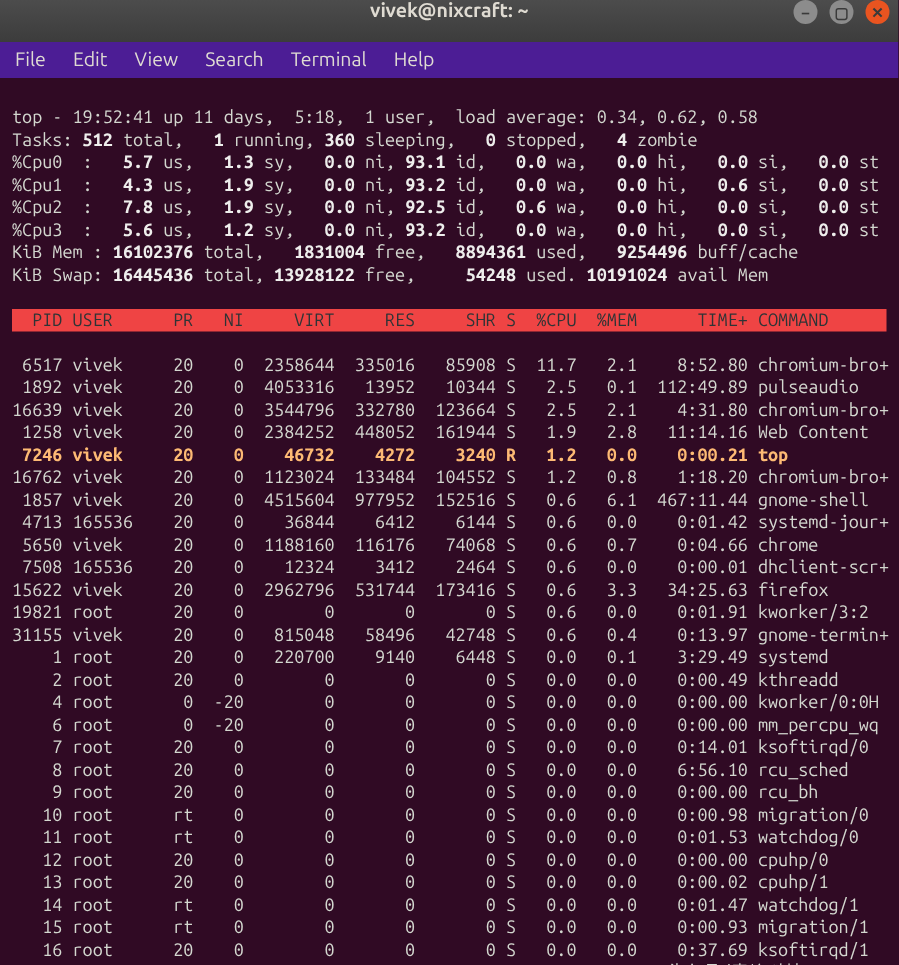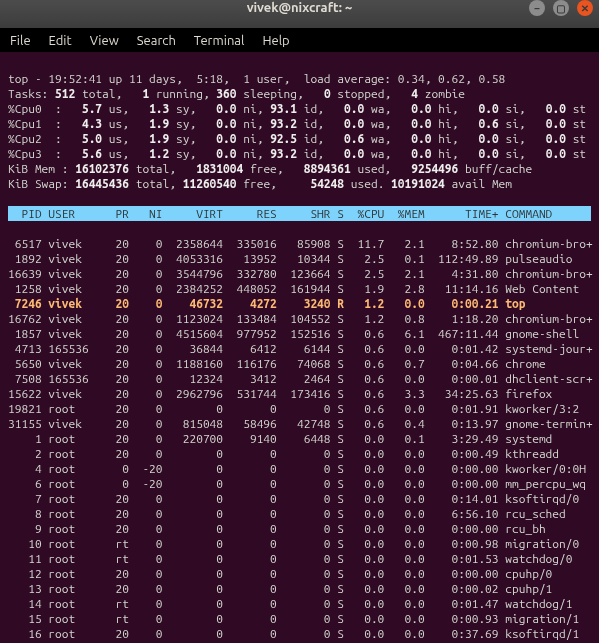--- a/index.html
+++ b/index.html
@@ -32,40 +32,40 @@
   width: 16px; height: 16px;
   border-radius: 50%;
   display: flex; align-items: center; justify-content: center;
   font-size: 10px;
   color: #3a3a3a;
 }
 .wmin { background: #8c8c8c; }
 .wmax { background: #8c8c8c; }
 .wclose { background: #e95420; }
 .menubar {
-  background: #000000;
+  background: #4c1d95;
   height: 24px;
   display: flex;
   align-items: center;
   gap: 18px;
   padding: 0 10px;
   font-family: Ubuntu, sans-serif;
   font-size: 13px;
   color: #dfdbd2;
 }
 .menubar span { cursor: default; }
 .term {
   padding: 4px 8px 8px 8px;
   line-height: 15px;
   white-space: pre;
 }
 .bold { font-weight: bold; color: #eeeeec; }
 .summary { color: #d3d7cf; }
 .header-row {
-  background: #7dd3fc;
+  background: #ef4444;
   color: #2e3436;
   font-weight: normal;
   display: block;
   padding: 0 0;
 }
 .proc-row { color: #d3d7cf; display: block; }
 .proc-row.hl { font-weight: bold; color: #fdba74; }
 </style>
 </head>
 <body>
@@ -86,20 +86,20 @@
   <span>Search</span>
   <span>Terminal</span>
   <span>Help</span>
 </div>
 
 <div class="term">
 <div class="summary" id="summary">top - 19:52:41 up 11 days,  5:18,  1 user,  load average: 0.34, 0.62, 0.58
 Tasks: <span class="bold">512</span> total,   <span class="bold">1</span> running, <span class="bold">360</span> sleeping,   <span class="bold">0</span> stopped,   <span class="bold">4</span> zombie
 %Cpu0  :  <span class="bold"> 5.7</span> us,  <span class="bold"> 1.3</span> sy,  <span class="bold"> 0.0</span> ni, <span class="bold">93.1</span> id,  <span class="bold"> 0.0</span> wa,  <span class="bold"> 0.0</span> hi,  <span class="bold"> 0.0</span> si,  <span class="bold"> 0.0</span> st
 %Cpu1  :  <span class="bold"> 4.3</span> us,  <span class="bold"> 1.9</span> sy,  <span class="bold"> 0.0</span> ni, <span class="bold">93.2</span> id,  <span class="bold"> 0.0</span> wa,  <span class="bold"> 0.0</span> hi,  <span class="bold"> 0.6</span> si,  <span class="bold"> 0.0</span> st
-%Cpu2  :  <span class="bold"> 5.0</span> us,  <span class="bold"> 1.9</span> sy,  <span class="bold"> 0.0</span> ni, <span class="bold">92.5</span> id,  <span class="bold"> 0.6</span> wa,  <span class="bold"> 0.0</span> hi,  <span class="bold"> 0.0</span> si,  <span class="bold"> 0.0</span> st
+%Cpu2  :  <span class="bold"> 7.8</span> us,  <span class="bold"> 1.9</span> sy,  <span class="bold"> 0.0</span> ni, <span class="bold">92.5</span> id,  <span class="bold"> 0.6</span> wa,  <span class="bold"> 0.0</span> hi,  <span class="bold"> 0.0</span> si,  <span class="bold"> 0.0</span> st
 %Cpu3  :  <span class="bold"> 5.6</span> us,  <span class="bold"> 1.2</span> sy,  <span class="bold"> 0.0</span> ni, <span class="bold">93.2</span> id,  <span class="bold"> 0.0</span> wa,  <span class="bold"> 0.0</span> hi,  <span class="bold"> 0.0</span> si,  <span class="bold"> 0.0</span> st
 KiB Mem : <span class="bold">16102376</span> total,  <span class="bold"> 1831004</span> free,  <span class="bold"> 8894361</span> used,  <span class="bold"> 9254496</span> buff/cache
-KiB Swap: <span class="bold">16445436</span> total, <span class="bold">11260540</span> free,    <span class="bold"> 54248</span> used. <span class="bold">10191024</span> avail Mem 
+KiB Swap: <span class="bold">16445436</span> total, <span class="bold">13928122</span> free,    <span class="bold"> 54248</span> used. <span class="bold">10191024</span> avail Mem 
 </div>
 <span class="header-row" id="headers">  PID USER      PR   NI     VIRT     RES     SHR S  %CPU  %MEM      TIME+ COMMAND        </span>
 <div id="procs"><span class="proc-row"> 6517 vivek     20    0  2358644  335016   85908 S  11.7   2.1    8:52.80 chromium-bro+</span><span class="proc-row"> 1892 vivek     20    0  4053316   13952   10344 S   2.5   0.1  112:49.89 pulseaudio</span><span class="proc-row">16639 vivek     20    0  3544796  332780  123664 S   2.5   2.1    4:31.80 chromium-bro+</span><span class="proc-row"> 1258 vivek     20    0  2384252  448052  161944 S   1.9   2.8   11:14.16 Web Content</span><span class="proc-row hl"> 7246 vivek     20    0    46732    4272    3240 R   1.2   0.0    0:00.21 top</span><span class="proc-row">16762 vivek     20    0  1123024  133484  104552 S   1.2   0.8    1:18.20 chromium-bro+</span><span class="proc-row"> 1857 vivek     20    0  4515604  977952  152516 S   0.6   6.1  467:11.44 gnome-shell</span><span class="proc-row"> 4713 165536    20    0    36844    6412    6144 S   0.6   0.0    0:01.42 systemd-jour+</span><span class="proc-row"> 5650 vivek     20    0  1188160  116176   74068 S   0.6   0.7    0:04.66 chrome</span><span class="proc-row"> 7508 165536    20    0    12324    3412    2464 S   0.6   0.0    0:00.01 dhclient-scr+</span><span class="proc-row">15622 vivek     20    0  2962796  531744  173416 S   0.6   3.3   34:25.63 firefox</span><span class="proc-row">19821 root      20    0        0       0       0 S   0.6   0.0    0:01.91 kworker/3:2</span><span class="proc-row">31155 vivek     20    0   815048   58496   42748 S   0.6   0.4    0:13.97 gnome-termin+</span><span class="proc-row">    1 root      20    0   220700    9140    6448 S   0.0   0.1    3:29.49 systemd</span><span class="proc-row">    2 root      20    0        0       0       0 S   0.0   0.0    0:00.49 kthreadd</span><span class="proc-row">    4 root       0  -20        0       0       0 S   0.0   0.0    0:00.00 kworker/0:0H</span><span class="proc-row">    6 root       0  -20        0       0       0 S   0.0   0.0    0:00.00 mm_percpu_wq</span><span class="proc-row">    7 root      20    0        0       0       0 S   0.0   0.0    0:14.01 ksoftirqd/0</span><span class="proc-row">    8 root      20    0        0       0       0 S   0.0   0.0    6:56.10 rcu_sched</span><span class="proc-row">    9 root      20    0        0       0       0 S   0.0   0.0    0:00.00 rcu_bh</span><span class="proc-row">   10 root      rt    0        0       0       0 S   0.0   0.0    0:00.98 migration/0</span><span class="proc-row">   11 root      rt    0        0       0       0 S   0.0   0.0    0:01.53 watchdog/0</span><span class="proc-row">   12 root      20    0        0       0       0 S   0.0   0.0    0:00.00 cpuhp/0</span><span class="proc-row">   13 root      20    0        0       0       0 S   0.0   0.0    0:00.02 cpuhp/1</span><span class="proc-row">   14 root      rt    0        0       0       0 S   0.0   0.0    0:01.47 watchdog/1</span><span class="proc-row">   15 root      rt    0        0       0       0 S   0.0   0.0    0:00.93 migration/1</span><span class="proc-row">   16 root      20    0        0       0       0 S   0.0   0.0    0:37.69 ksoftirqd/1</span><span class="proc-row">   18 root       0  -20        0       0       0 S   0.0   0.0   头条号/青峰科技 </span></div>
 </div>
 
 </body></html>

